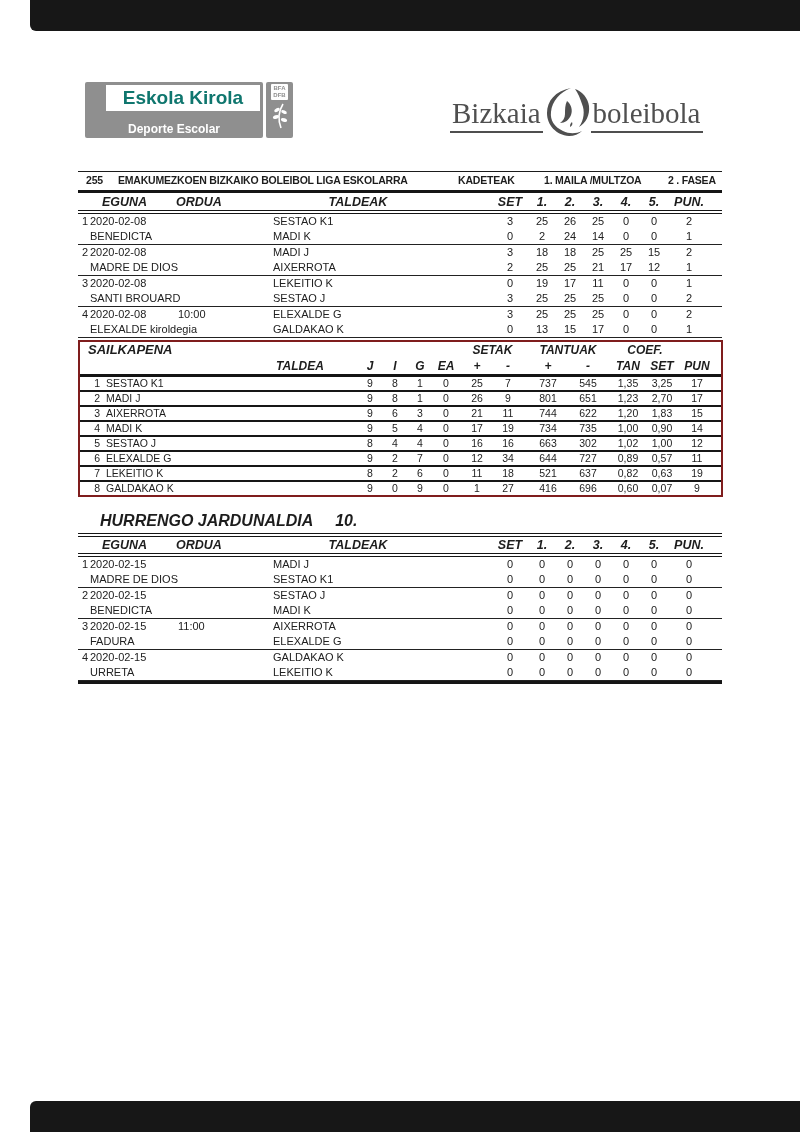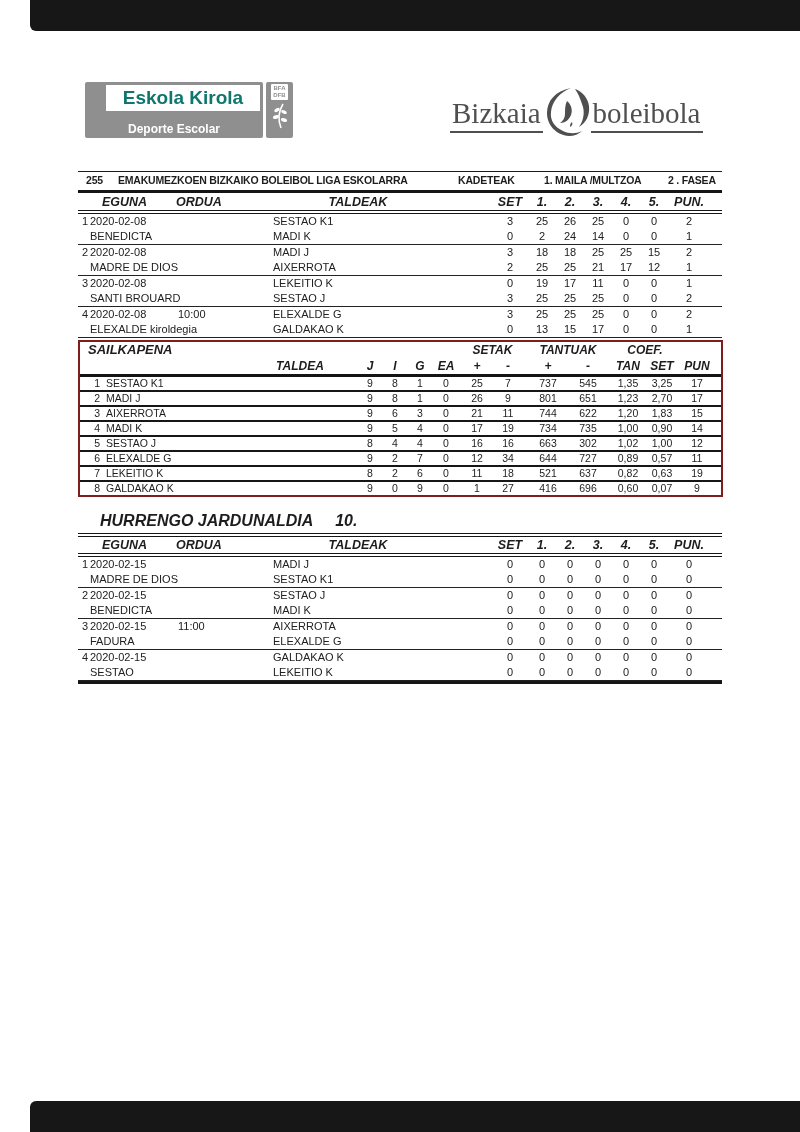--- a/index.html
+++ b/index.html
@@ -499,21 +499,21 @@
         <span class="ct">GALDAKAO K</span>
         <span class="nc n0">0</span>
         <span class="nc n1">0</span>
         <span class="nc n2">0</span>
         <span class="nc n3">0</span>
         <span class="nc n4">0</span>
         <span class="nc n5">0</span>
         <span class="nc n6">0</span>
       </div>
       <div class="mrow">
-        <span class="ca">SESTAO</span>
+        <span class="ca">URRETA</span>
         <span class="ct">LEKEITIO K</span>
         <span class="nc n0">0</span>
         <span class="nc n1">0</span>
         <span class="nc n2">0</span>
         <span class="nc n3">0</span>
         <span class="nc n4">0</span>
         <span class="nc n5">0</span>
         <span class="nc n6">0</span>
       </div>
     </div>

